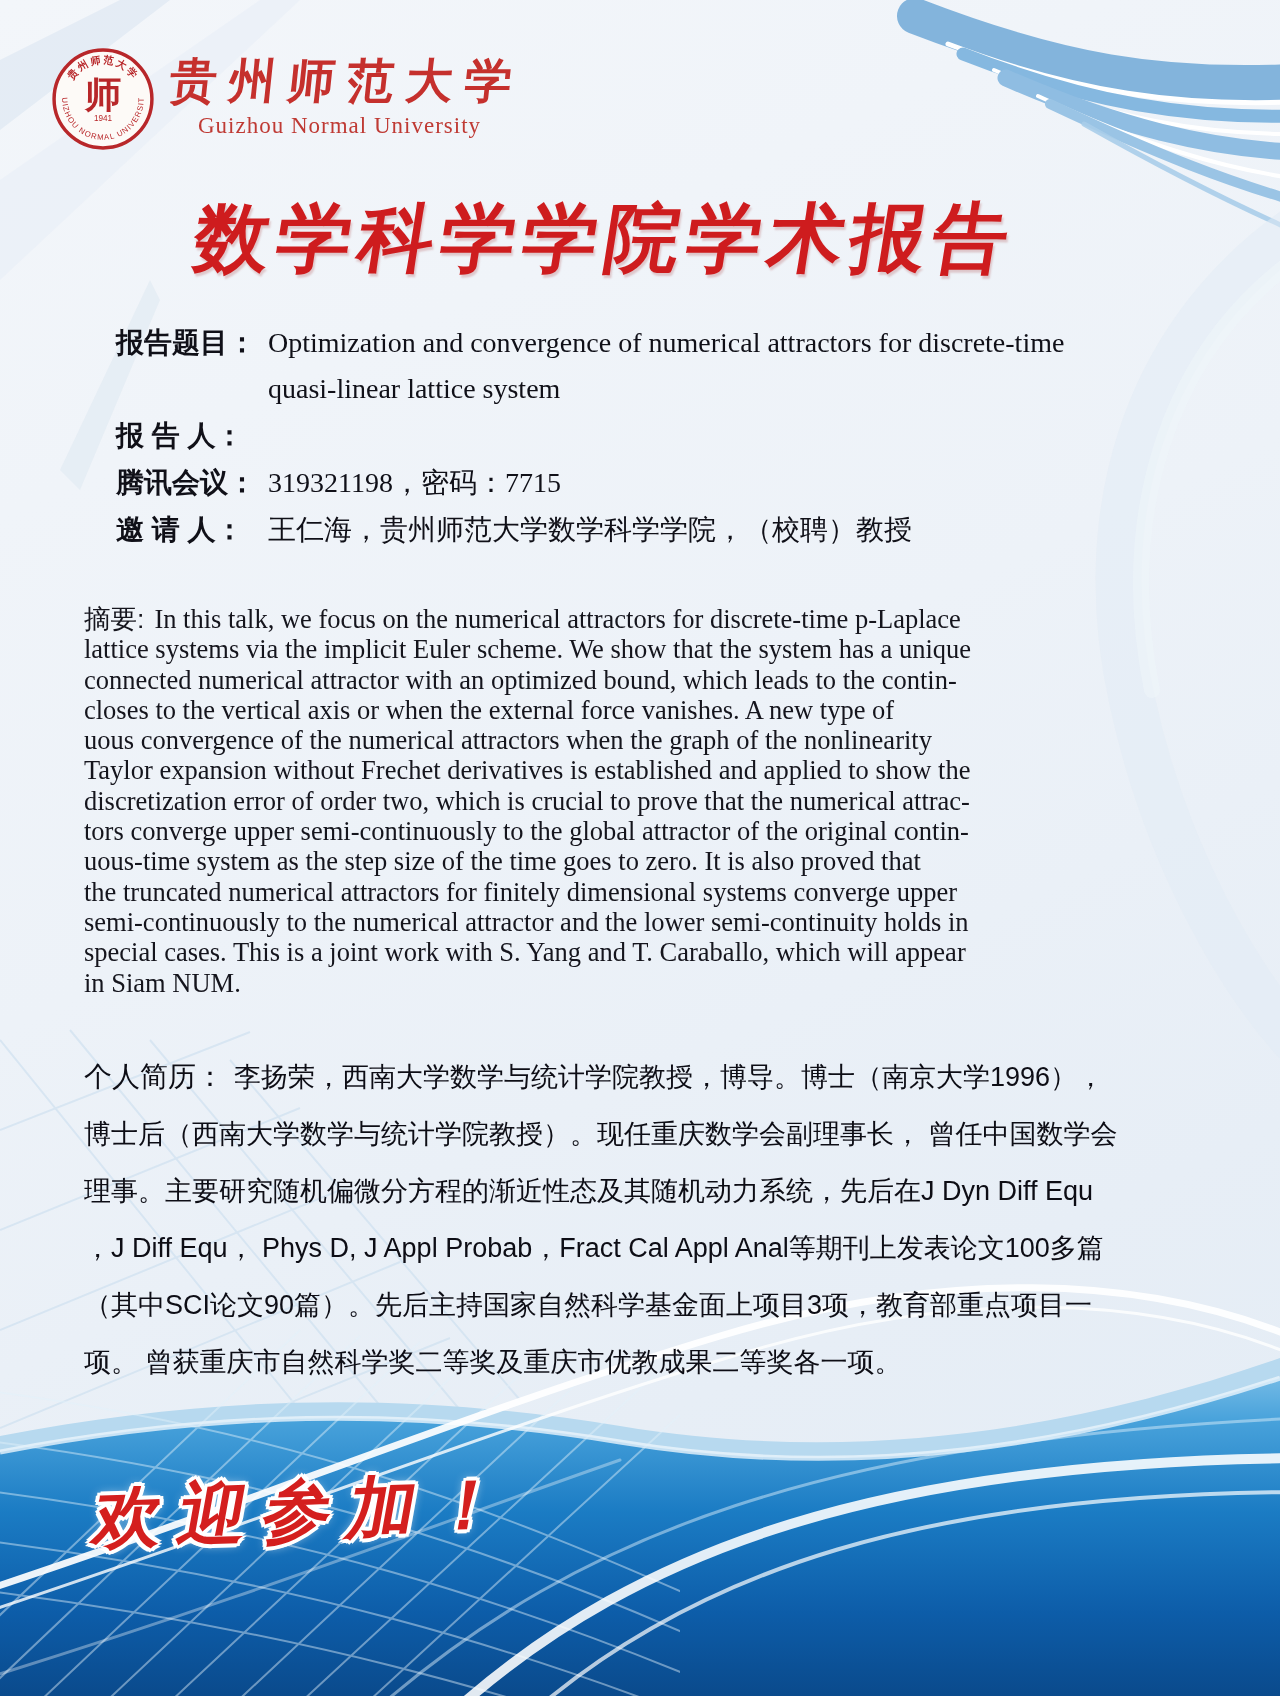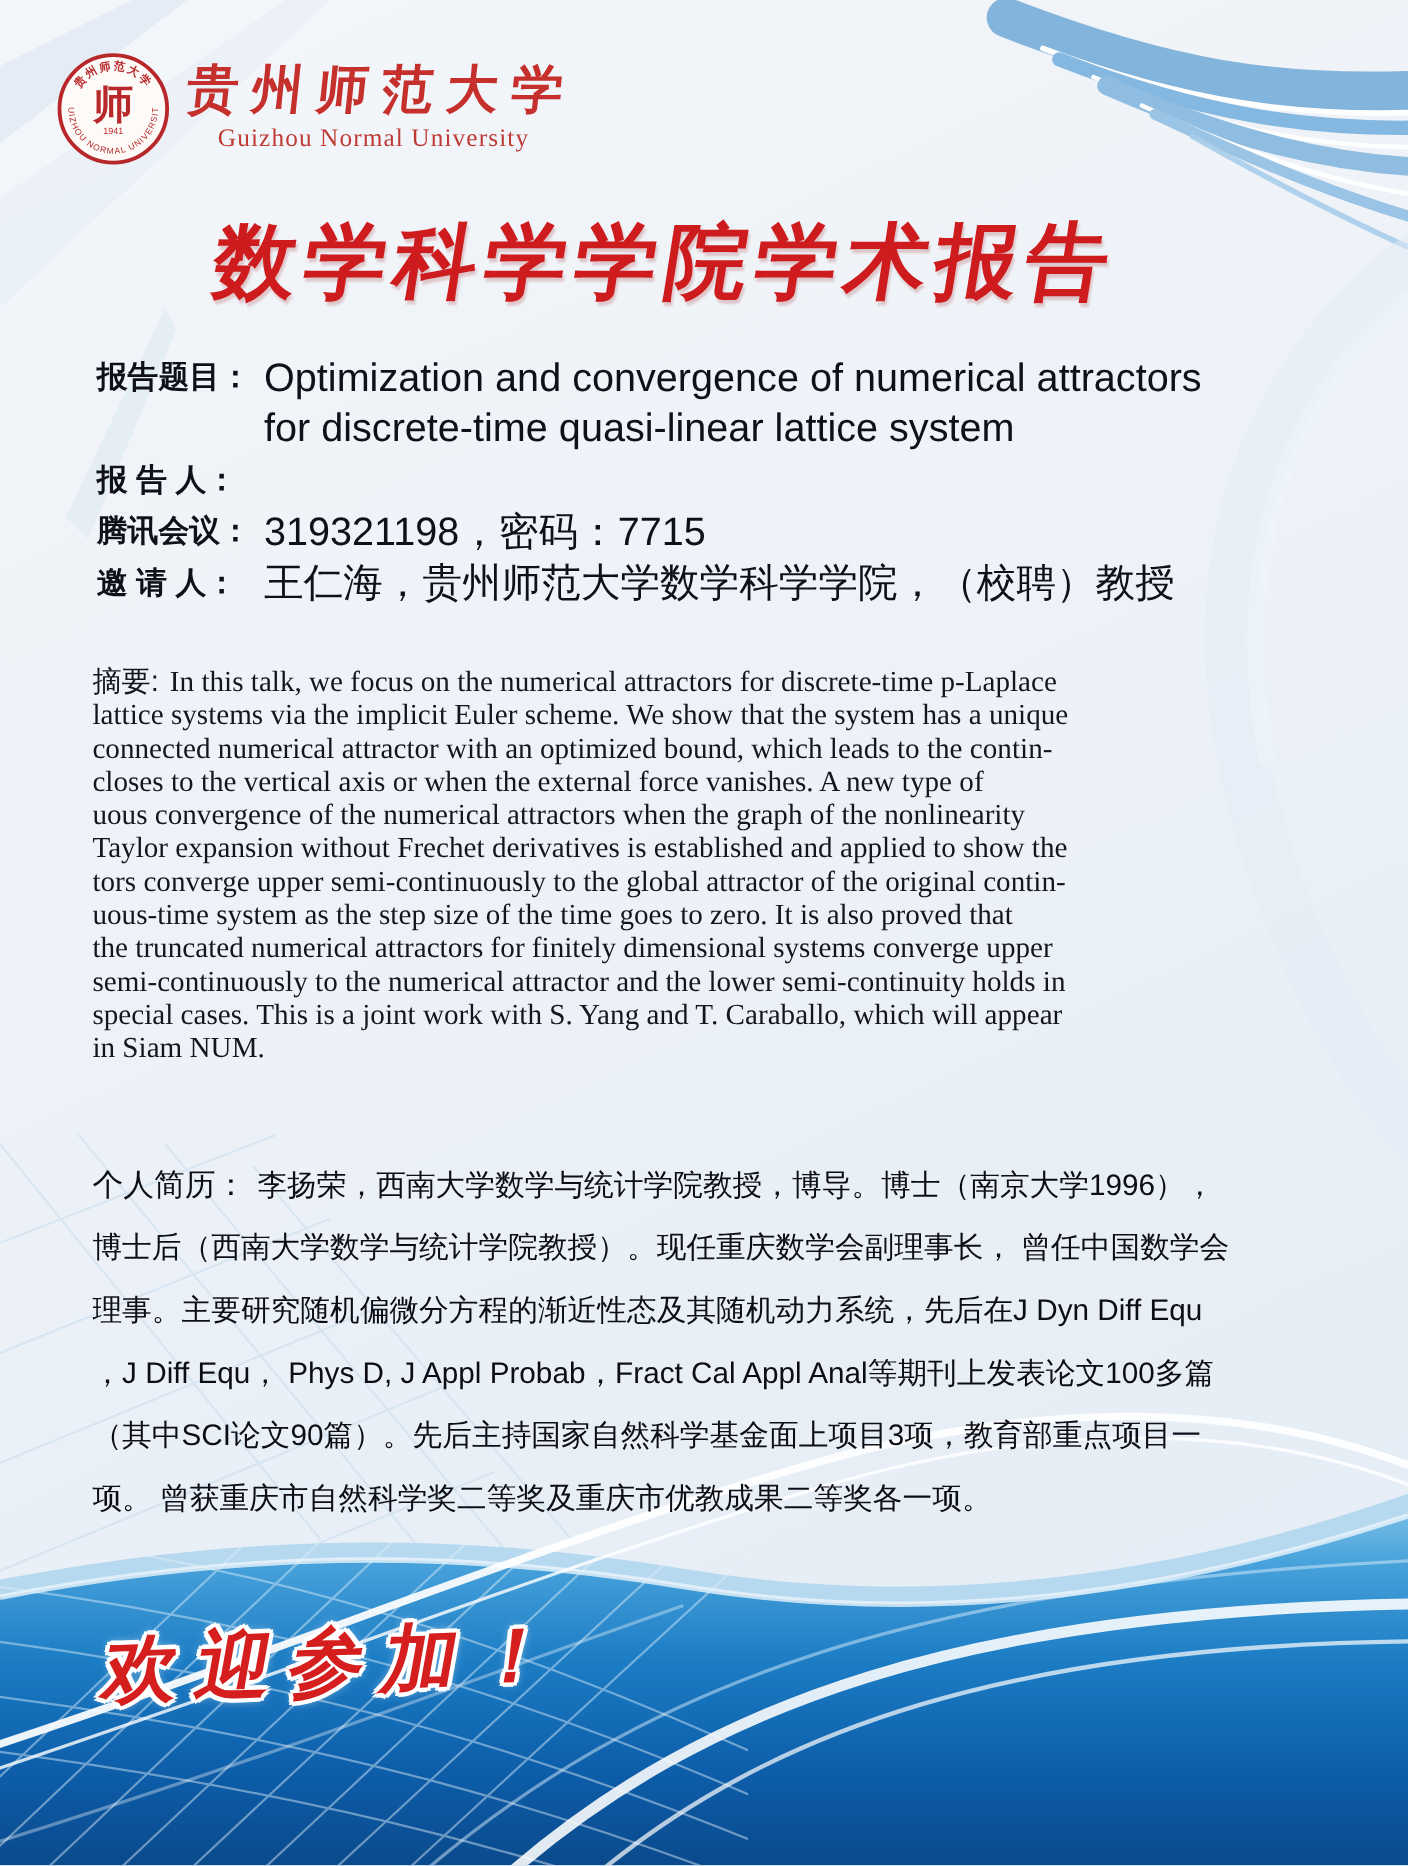--- a/index.html
+++ b/index.html
@@ -29,27 +29,27 @@
   .main-title{
     position:absolute;top:186px;left:0;right:70px;text-align:center;
     font-size:75px;font-weight:bold;color:#ce1c1e;letter-spacing:7px;
     transform:skewX(-9deg);line-height:104px;
     text-shadow:2px 3px 2px rgba(160,40,40,.22);
     font-family:"DejaVu Sans","Liberation Sans",sans-serif;
   }
 
   
   .details{position:absolute;top:320px;left:88px;width:1010px;}
-  .d-row{display:flex;line-height:46px;margin-bottom:1px;}
+  .d-row{display:flex;line-height:46px;margin-bottom:1px;margin-left:28px;}
   .d-label{
     flex:0 0 152px;font-weight:bold;font-size:28px;color:#101018;white-space:pre;
   }
   .d-value{
-    flex:1;font-size:36px;color:#101018;
-    font-family:Liberation Sans, sans-serif;
+    flex:1;font-size:28px;color:#101018;
+    font-family:Liberation Serif, serif;
   }
 
   
   .abstract{position:absolute;top:604px;left:84px;width:1120px;
     font-family:"Liberation Serif","DejaVu Serif",serif;font-size:26.5px;line-height:30.3px;}
   .sec-label{font-weight:normal;font-family:"Liberation Sans","DejaVu Sans",sans-serif;margin-right:10px;}
   .a-line,.first-line-wrap{white-space:nowrap;}
 
   
   .bio{position:absolute;top:1048px;left:84px;width:1120px;font-size:27px;line-height:57px;color:#0d0d15;}
@@ -190,20 +190,21 @@
           <div class="a-line">lattice systems via the implicit Euler scheme. We show that the system has  a unique</div>
 
           <div class="a-line">connected numerical attractor with an optimized bound,  which leads  to  the contin-</div>
 
           <div class="a-line">closes to the vertical axis or when the  external force vanishes.  A new type of</div>
 
           <div class="a-line">uous convergence  of the numerical attractors when the graph of the nonlinearity</div>
 
           <div class="a-line">Taylor expansion without Frechet derivatives is established and applied to show  the</div>
 
+          <div class="a-line">discretization error of order two, which is crucial to prove that  the numerical attrac-</div>
 
           <div class="a-line">tors converge upper semi-continuously to  the global attractor of the original contin-</div>
 
           <div class="a-line">uous-time system   as the step size of the time goes to zero.  It is also proved  that</div>
 
           <div class="a-line">the  truncated numerical attractors for finitely dimensional systems converge upper</div>
 
           <div class="a-line">semi-continuously  to  the numerical attractor and the lower semi-continuity holds in</div>
 
           <div class="a-line">special   cases. This is a joint work with S. Yang and T. Caraballo, which will appear</div>

